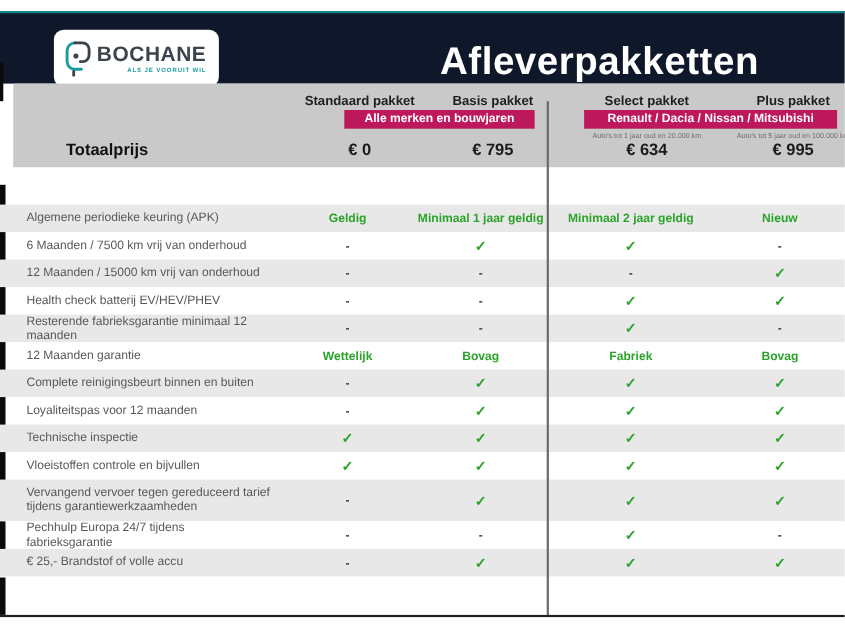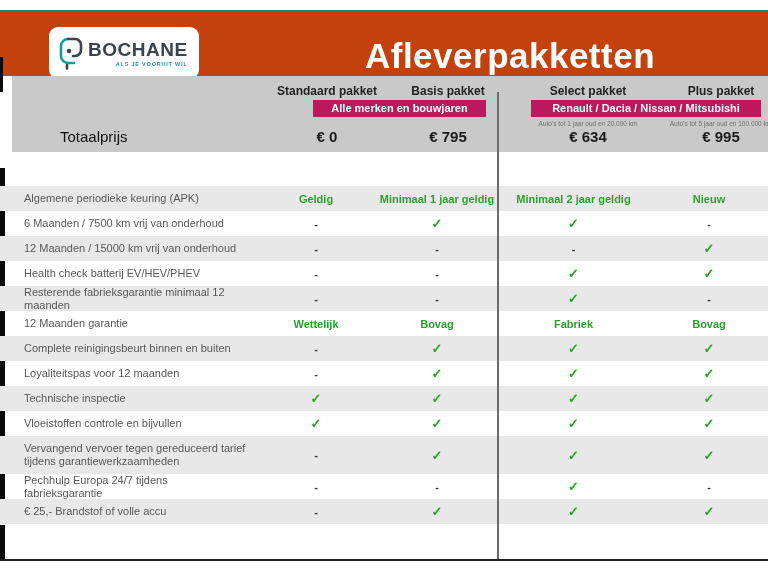--- a/index.html
+++ b/index.html
@@ -2,47 +2,47 @@
 <html><head>
 <meta charset="utf-8">
 <style>
   html,body{margin:0;padding:0;}
   body{width:768px;height:576px;overflow:hidden;background:#ffffff;
        font-family:"Liberation Sans",sans-serif;position:relative;}
   .page{position:absolute;inset:0;width:768px;height:576px;background:#fff;}
 
   
   .teal-header{position:absolute;left:0;top:10px;width:768px;height:66px;
-               background:#c2410c;border-top:2px solid #10858c;box-sizing:border-box;}
+               background:#0f172a;border-top:2px solid #10858c;box-sizing:border-box;}
   .logo-box{position:absolute;left:49px;top:15px;width:150px;height:52px;
             background:#ffffff;border-radius:9px;display:flex;align-items:center;
             padding:0 8px;box-sizing:border-box;}
   .logo-icon{flex:0 0 auto;margin-right:5px;}
   .logo-texts{display:flex;flex-direction:column;align-items:flex-end;}
   .logo-name{font-size:19px;font-weight:bold;color:#3b434c;letter-spacing:.5px;line-height:1;}
   .logo-tagline{font-size:5.5px;font-weight:bold;color:#1A9AA1;letter-spacing:.8px;margin-top:2px;}
-  .page-title{position:absolute;left:330px;top:24px;width:360px;text-align:center;
+  .page-title{position:absolute;left:330px;top:24px;width:360px;text-align:right;
               color:#ffffff;font-size:35px;font-weight:bold;letter-spacing:.5px;}
 
   
   .band{position:absolute;left:0;top:76px;width:768px;height:76px;background:#C9C9C9;margin-left:12px;}
   .col-head{position:absolute;top:8px;width:170px;text-align:center;
             font-size:12px;font-weight:bold;color:#1f1f1f;}
   .ch1{left:230px;}.ch2{left:351px;}.ch3{left:491px;}.ch4{left:624px;}
   .banner{position:absolute;top:24px;height:17px;background:#be185d;color:#ffffff;
           font-size:11px;font-weight:bold;text-align:center;line-height:17px;}
   .banner1{left:301px;width:173px;}
   .banner2{left:519px;width:230px;}
   .subtext{position:absolute;top:44px;width:170px;text-align:center;
            font-size:6.5px;color:#6e6e6e;}
   .st3{left:491px;}.st4{left:624px;}
   .price{position:absolute;top:52px;width:170px;text-align:center;
          font-size:15px;font-weight:bold;color:#1a1a1a;}
   .pr1{left:230px;}.pr2{left:351px;}.pr3{left:491px;}.pr4{left:624px;}
-  .total-label{position:absolute;left:48px;top:52px;font-size:15px;font-weight:normal;color:#111;}
+  .total-label{position:absolute;left:48px;top:52px;font-size:15px;font-weight:bold;color:#111;}
 
   
   .rows{position:absolute;left:0;top:186px;width:768px;}
   .trow{display:grid;grid-template-columns:255px 122px 120px 153px 118px;height:25px;}
   .trow:nth-child(odd){background:#E8E8E8;}
   .trow:nth-child(even){background:#ffffff;}
   .tlabel{display:flex;align-items:center;padding-left:24px;padding-right:6px;
           font-size:11px;color:#585858;line-height:1.15;box-sizing:border-box;}
   .tcell{display:flex;align-items:center;justify-content:center;}
   .chk{color:#2EA32E;font-size:13px;font-weight:bold;}

